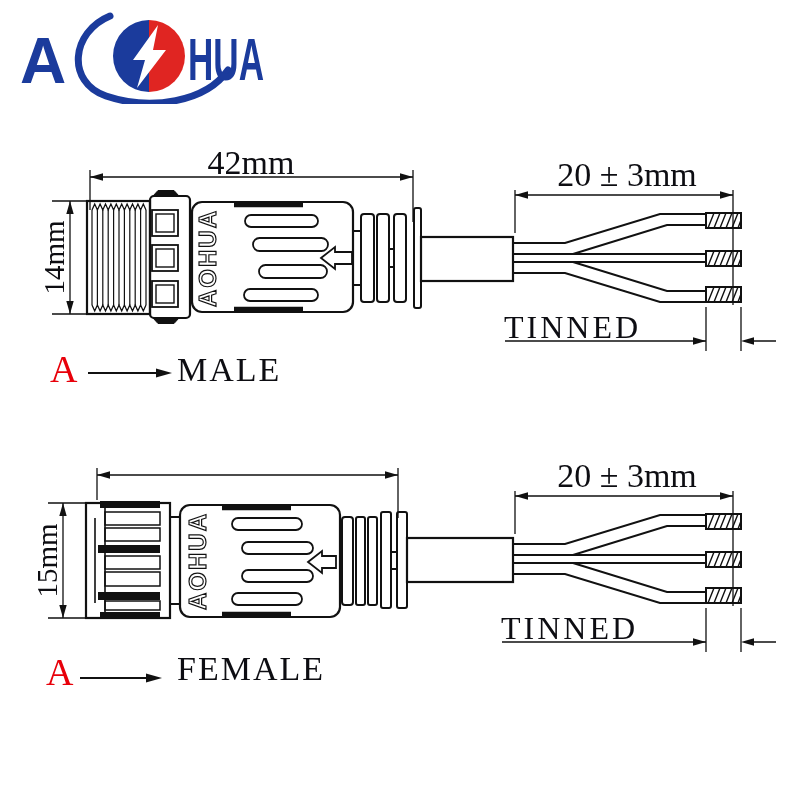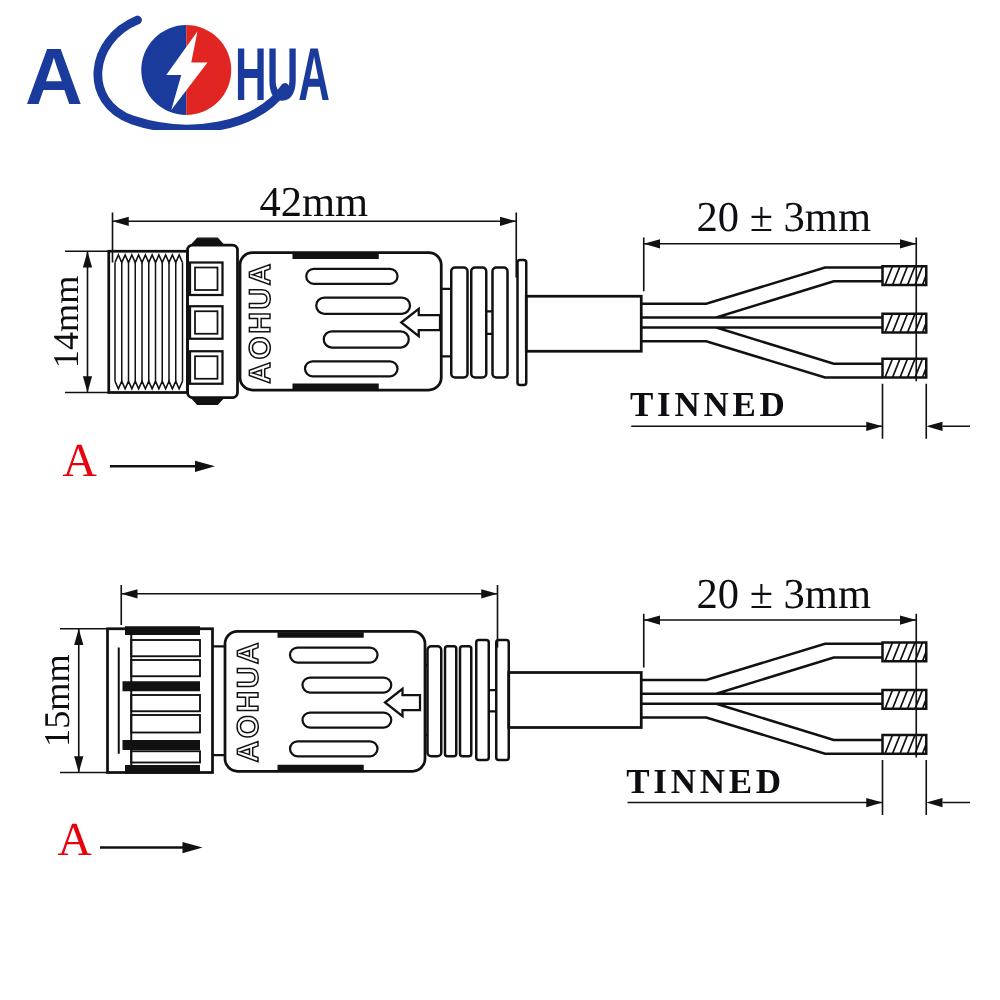--- a/index.html
+++ b/index.html
@@ -2,21 +2,21 @@
 <html><head>
 <meta charset="utf-8">
 <style>
   html,body{margin:0;padding:0;background:#fff;}
   #stage{position:relative;width:800px;height:800px;background:#ffffff;overflow:hidden;
          font-family:"Liberation Serif",serif;color:#0d0d12;}
   #lineart{position:absolute;left:0;top:0;}
   .txt{position:absolute;white-space:nowrap;color:#0d0d12;}
   .dim{font-size:34px;text-align:center;}
   .dim-rot{font-size:29px;text-align:center;transform:rotate(-90deg);}
-  .note{font-size:28px;letter-spacing:3px;font-weight:bold;}
+  .note{font-size:32px;letter-spacing:3px;}
   .ptr{font-size:38px;color:#e8000a;}
   .typ{font-size:34px;letter-spacing:2px;}
   .logo-wrap{position:absolute;left:16px;top:8px;width:250px;height:96px;}
 </style>
 </head>
 <body>
 
 <div id="stage">
 
   <div class="logo-wrap">
@@ -172,19 +172,21 @@
       <path d="M80,678 H148" stroke-width="2"></path>
       <polygon points="162,678 146,673.5 146,682.5" fill="#111" stroke="none"></polygon>
     </g>
   </svg>
 
   <div class="txt dim" style="left:191px;top:144px;width:120px;">42mm</div>
   <div class="txt dim-rot" style="left:-6px;top:241px;width:120px;">14mm</div>
   <div class="txt dim" style="left:527px;top:156px;width:200px;">20 ± 3mm</div>
   <div class="txt note" style="left:504px;top:309px;">TINNED</div>
   <div class="txt ptr" style="left:50px;top:347px;">A</div>
+  <div class="txt typ" style="left:177px;top:351px;">MALE</div>
 
   <div class="txt dim-rot" style="left:-13px;top:544px;width:120px;">15mm</div>
   <div class="txt dim" style="left:527px;top:457px;width:200px;">20 ± 3mm</div>
   <div class="txt note" style="left:501px;top:610px;">TINNED</div>
   <div class="txt ptr" style="left:46px;top:650px;">A</div>
+  <div class="txt typ" style="left:177px;top:650px;">FEMALE</div>
 
 </div>
 
 </body></html>

